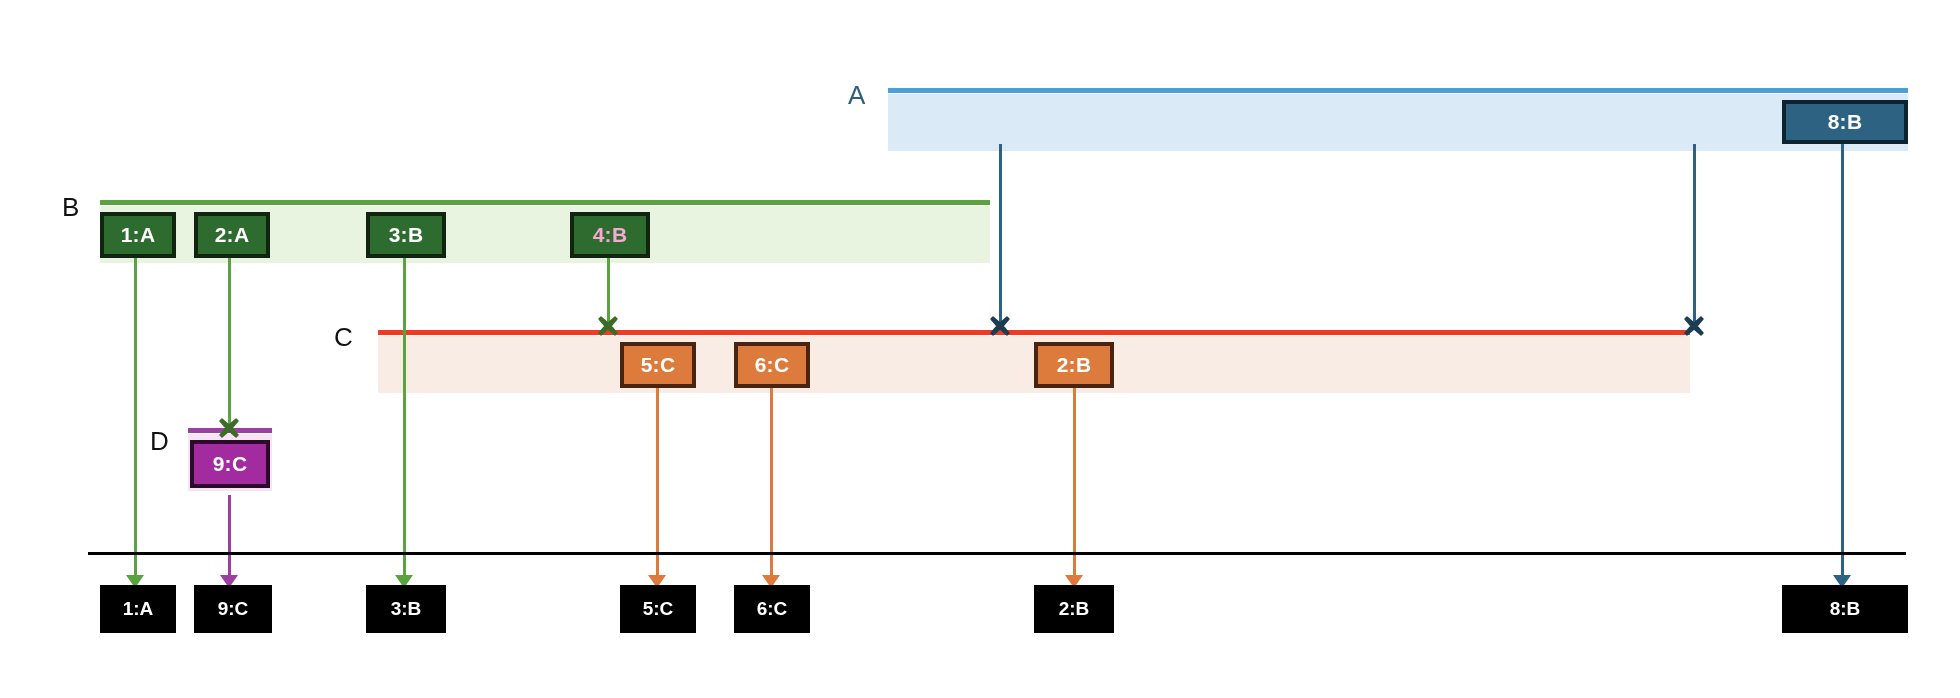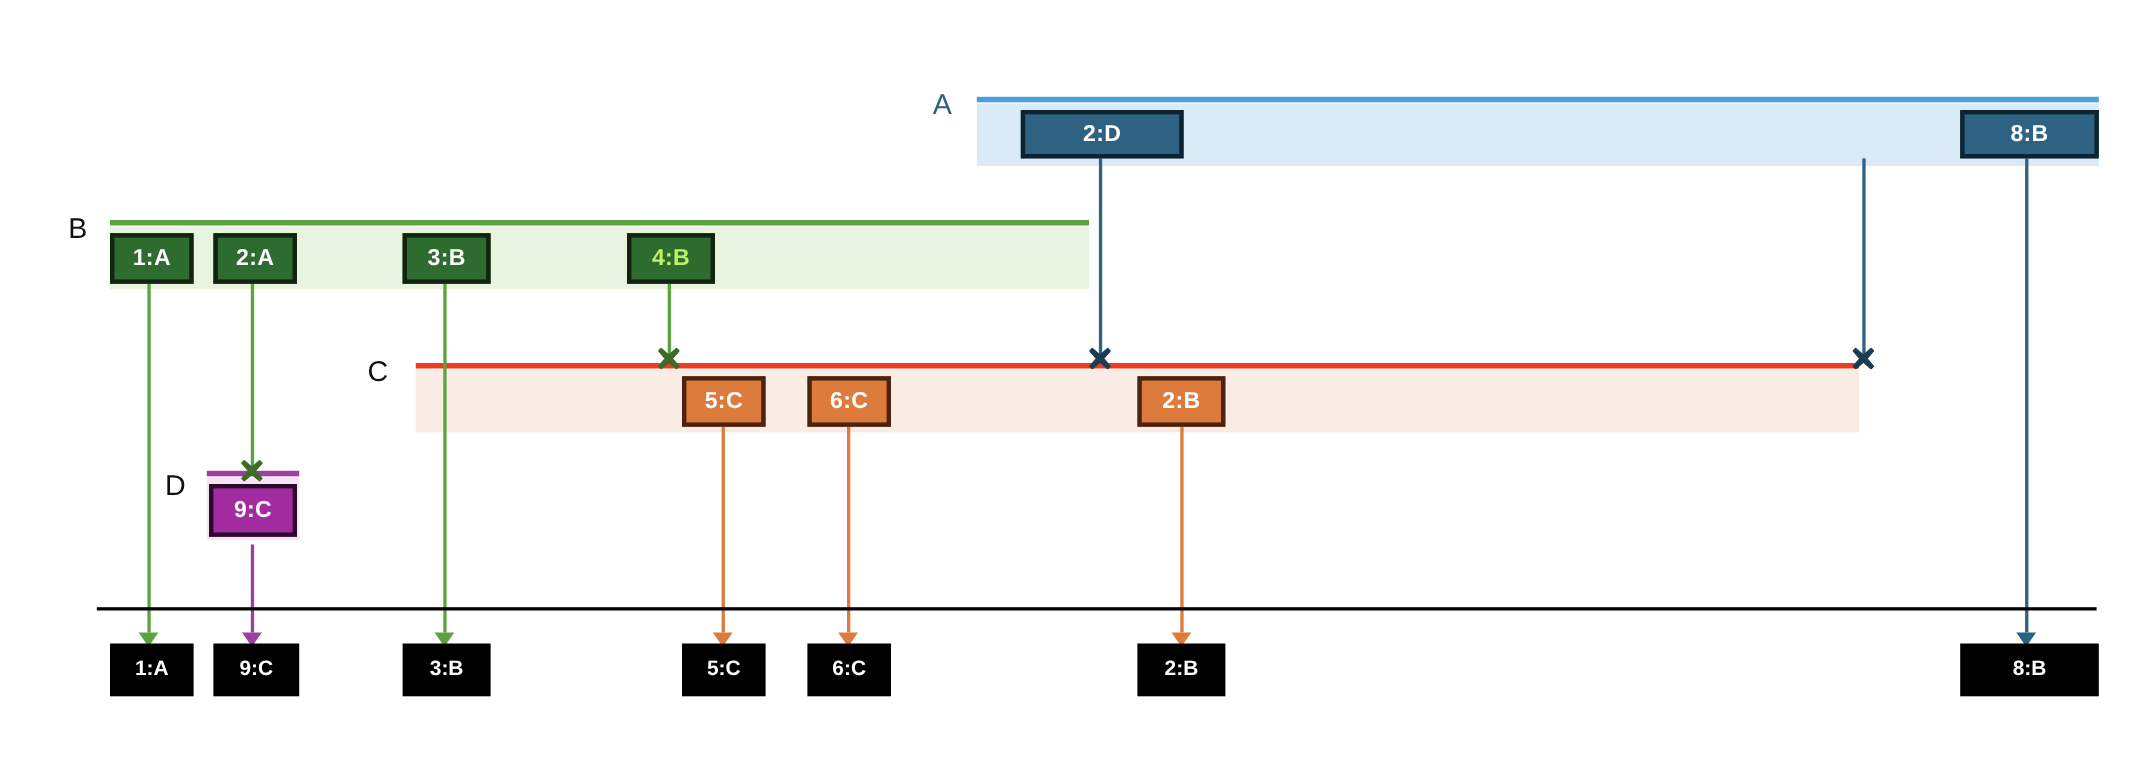--- a/index.html
+++ b/index.html
@@ -72,36 +72,33 @@
       </svg></div>
     <div class="xmark" style="left: 987px; top: 313px;"><svg width="26" height="26" viewBox="0 0 26 26">
         <path d="M6 4 L13 10 L20 4 L22 6 L16 13 L22 20 L20 22 L13 16 L6 22 L4 20 L10 13 L4 6 Z" fill="#1c3d52" stroke="#1c3d52" stroke-width="1.5" stroke-linejoin="round"></path>
       </svg></div>
     <div class="xmark" style="left: 1681px; top: 313px;"><svg width="26" height="26" viewBox="0 0 26 26">
         <path d="M6 4 L13 10 L20 4 L22 6 L16 13 L22 20 L20 22 L13 16 L6 22 L4 20 L10 13 L4 6 Z" fill="#1c3d52" stroke="#1c3d52" stroke-width="1.5" stroke-linejoin="round"></path>
       </svg></div>
     <div class="xmark" style="left: 216px; top: 415px;"><svg width="26" height="26" viewBox="0 0 26 26">
         <path d="M6 4 L13 10 L20 4 L22 6 L16 13 L22 20 L20 22 L13 16 L6 22 L4 20 L10 13 L4 6 Z" fill="#3e6b28" stroke="#3e6b28" stroke-width="1.5" stroke-linejoin="round"></path>
       </svg></div>
-    <div class="node" style="left: 928px; top: 100px; width: 148px; height: 44px; background: rgb(46, 98, 131); border-color: rgb(13, 35, 48); border-width: 4px; color: rgb(255, 255, 255);">
-      <span>2:D</span>
-    </div>
     <div class="node" style="left: 1782px; top: 100px; width: 126px; height: 44px; background: rgb(46, 98, 131); border-color: rgb(13, 35, 48); border-width: 4px; color: rgb(255, 255, 255);">
       <span>8:B</span>
     </div>
     <div class="node" style="left: 100px; top: 212px; width: 76px; height: 46px; background: rgb(45, 107, 46); border-color: rgb(16, 36, 15); border-width: 4px; color: rgb(255, 255, 255);">
       <span>1:A</span>
     </div>
     <div class="node" style="left: 194px; top: 212px; width: 76px; height: 46px; background: rgb(45, 107, 46); border-color: rgb(16, 36, 15); border-width: 4px; color: rgb(255, 255, 255);">
       <span>2:A</span>
     </div>
     <div class="node" style="left: 366px; top: 212px; width: 80px; height: 46px; background: rgb(45, 107, 46); border-color: rgb(16, 36, 15); border-width: 4px; color: rgb(255, 255, 255);">
       <span>3:B</span>
     </div>
-    <div class="node" style="left: 570px; top: 212px; width: 80px; height: 46px; background: rgb(45, 107, 46); border-color: rgb(16, 36, 15); border-width: 4px; color: #bef264;">
+    <div class="node" style="left: 570px; top: 212px; width: 80px; height: 46px; background: rgb(45, 107, 46); border-color: rgb(16, 36, 15); border-width: 4px; color: #f9a8d4;">
       <span>4:B</span>
     </div>
     <div class="node" style="left: 620px; top: 342px; width: 76px; height: 46px; background: rgb(221, 123, 60); border-color: rgb(74, 36, 17); border-width: 4px; color: rgb(255, 255, 255);">
       <span>5:C</span>
     </div>
     <div class="node" style="left: 734px; top: 342px; width: 76px; height: 46px; background: rgb(221, 123, 60); border-color: rgb(74, 36, 17); border-width: 4px; color: rgb(255, 255, 255);">
       <span>6:C</span>
     </div>
     <div class="node" style="left: 1034px; top: 342px; width: 80px; height: 46px; background: rgb(221, 123, 60); border-color: rgb(74, 36, 17); border-width: 4px; color: rgb(255, 255, 255);">
       <span>2:B</span>

